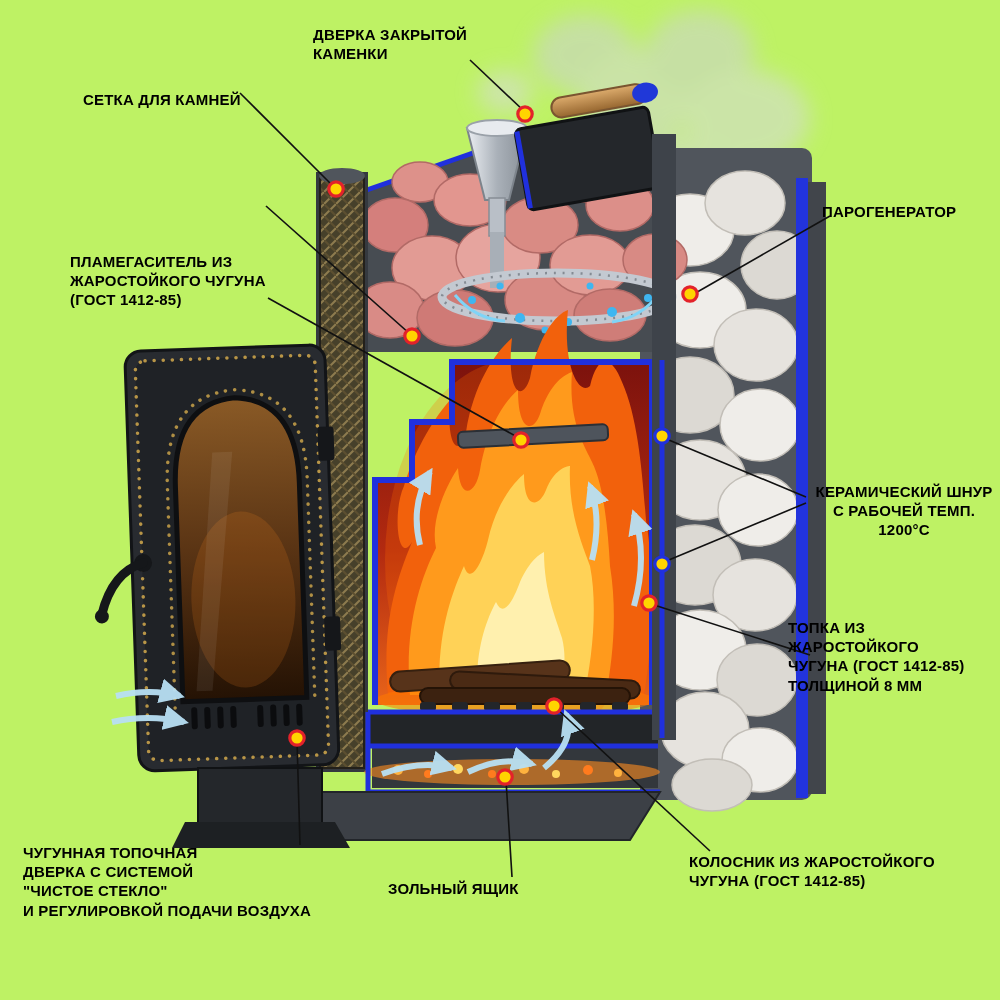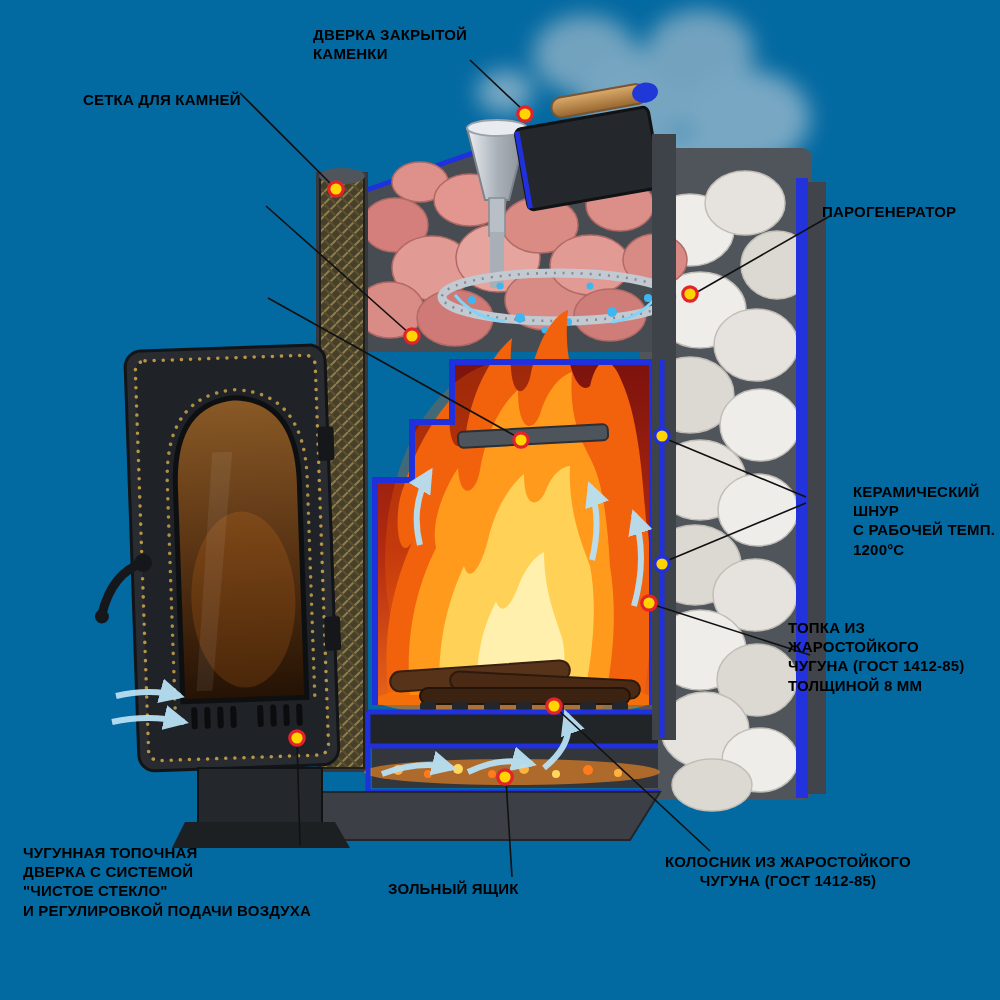--- a/index.html
+++ b/index.html
@@ -1,16 +1,16 @@
 <!DOCTYPE html>
 <html><head>
 <meta charset="utf-8">
 <style>
   html,body{margin:0;padding:0;background:#fff;}
-  .stage{position:relative;width:1000px;height:1000px;background:#0369a1;overflow:hidden;
+  .stage{position:relative;width:1000px;height:1000px;background:#bef264;overflow:hidden;
          font-family:"Liberation Sans",sans-serif;}
   .stage svg{position:absolute;left:0;top:0;z-index:1;}
   .label{position:absolute;z-index:2;font-weight:700;font-size:15px;line-height:1.28;
          color:#000;white-space:pre-line;letter-spacing:.2px;}
 </style>
 </head>
 <body>
 
 <div class="stage">
 
@@ -267,28 +267,31 @@
     <circle cx="649" cy="603" r="7.2" stroke="#e3222a"></circle>
     <circle cx="297" cy="738" r="7.2" stroke="#e3222a"></circle>
     <circle cx="505" cy="777" r="7.2" stroke="#e3222a"></circle>
     <circle cx="554" cy="706" r="7.2" stroke="#e3222a"></circle>
   </g>
 </svg>
 
 <div class="label" style="left:313px;top:25px;">ДВЕРКА ЗАКРЫТОЙ
 КАМЕНКИ</div>
 <div class="label" style="left:83px;top:90px;">СЕТКА ДЛЯ КАМНЕЙ</div>
+<div class="label" style="left:70px;top:252px;">ПЛАМЕГАСИТЕЛЬ ИЗ
+ЖАРОСТОЙКОГО ЧУГУНА
+(ГОСТ 1412-85)</div>
 <div class="label" style="left:822px;top:202px;">ПАРОГЕНЕРАТОР</div>
-<div class="label" style="left:853px;top:482px;">КЕРАМИЧЕСКИЙ ШНУР
+<div class="label" style="left:808px;top:482px;text-align:center;">КЕРАМИЧЕСКИЙ ШНУР
 С РАБОЧЕЙ ТЕМП. 1200°С</div>
 <div class="label" style="left:788px;top:618px;">ТОПКА ИЗ
 ЖАРОСТОЙКОГО
 ЧУГУНА (ГОСТ 1412-85)
 ТОЛЩИНОЙ 8 ММ</div>
 <div class="label" style="left:23px;top:843px;">ЧУГУННАЯ ТОПОЧНАЯ
 ДВЕРКА С СИСТЕМОЙ
 "ЧИСТОЕ СТЕКЛО"
 И РЕГУЛИРОВКОЙ ПОДАЧИ ВОЗДУХА</div>
 <div class="label" style="left:388px;top:879px;">ЗОЛЬНЫЙ ЯЩИК</div>
-<div class="label" style="left:665px;top:852px;text-align:center;">КОЛОСНИК ИЗ ЖАРОСТОЙКОГО
+<div class="label" style="left:689px;top:852px;">КОЛОСНИК ИЗ ЖАРОСТОЙКОГО
 ЧУГУНА (ГОСТ 1412-85)</div>
 
 </div>
 
 </body></html>

